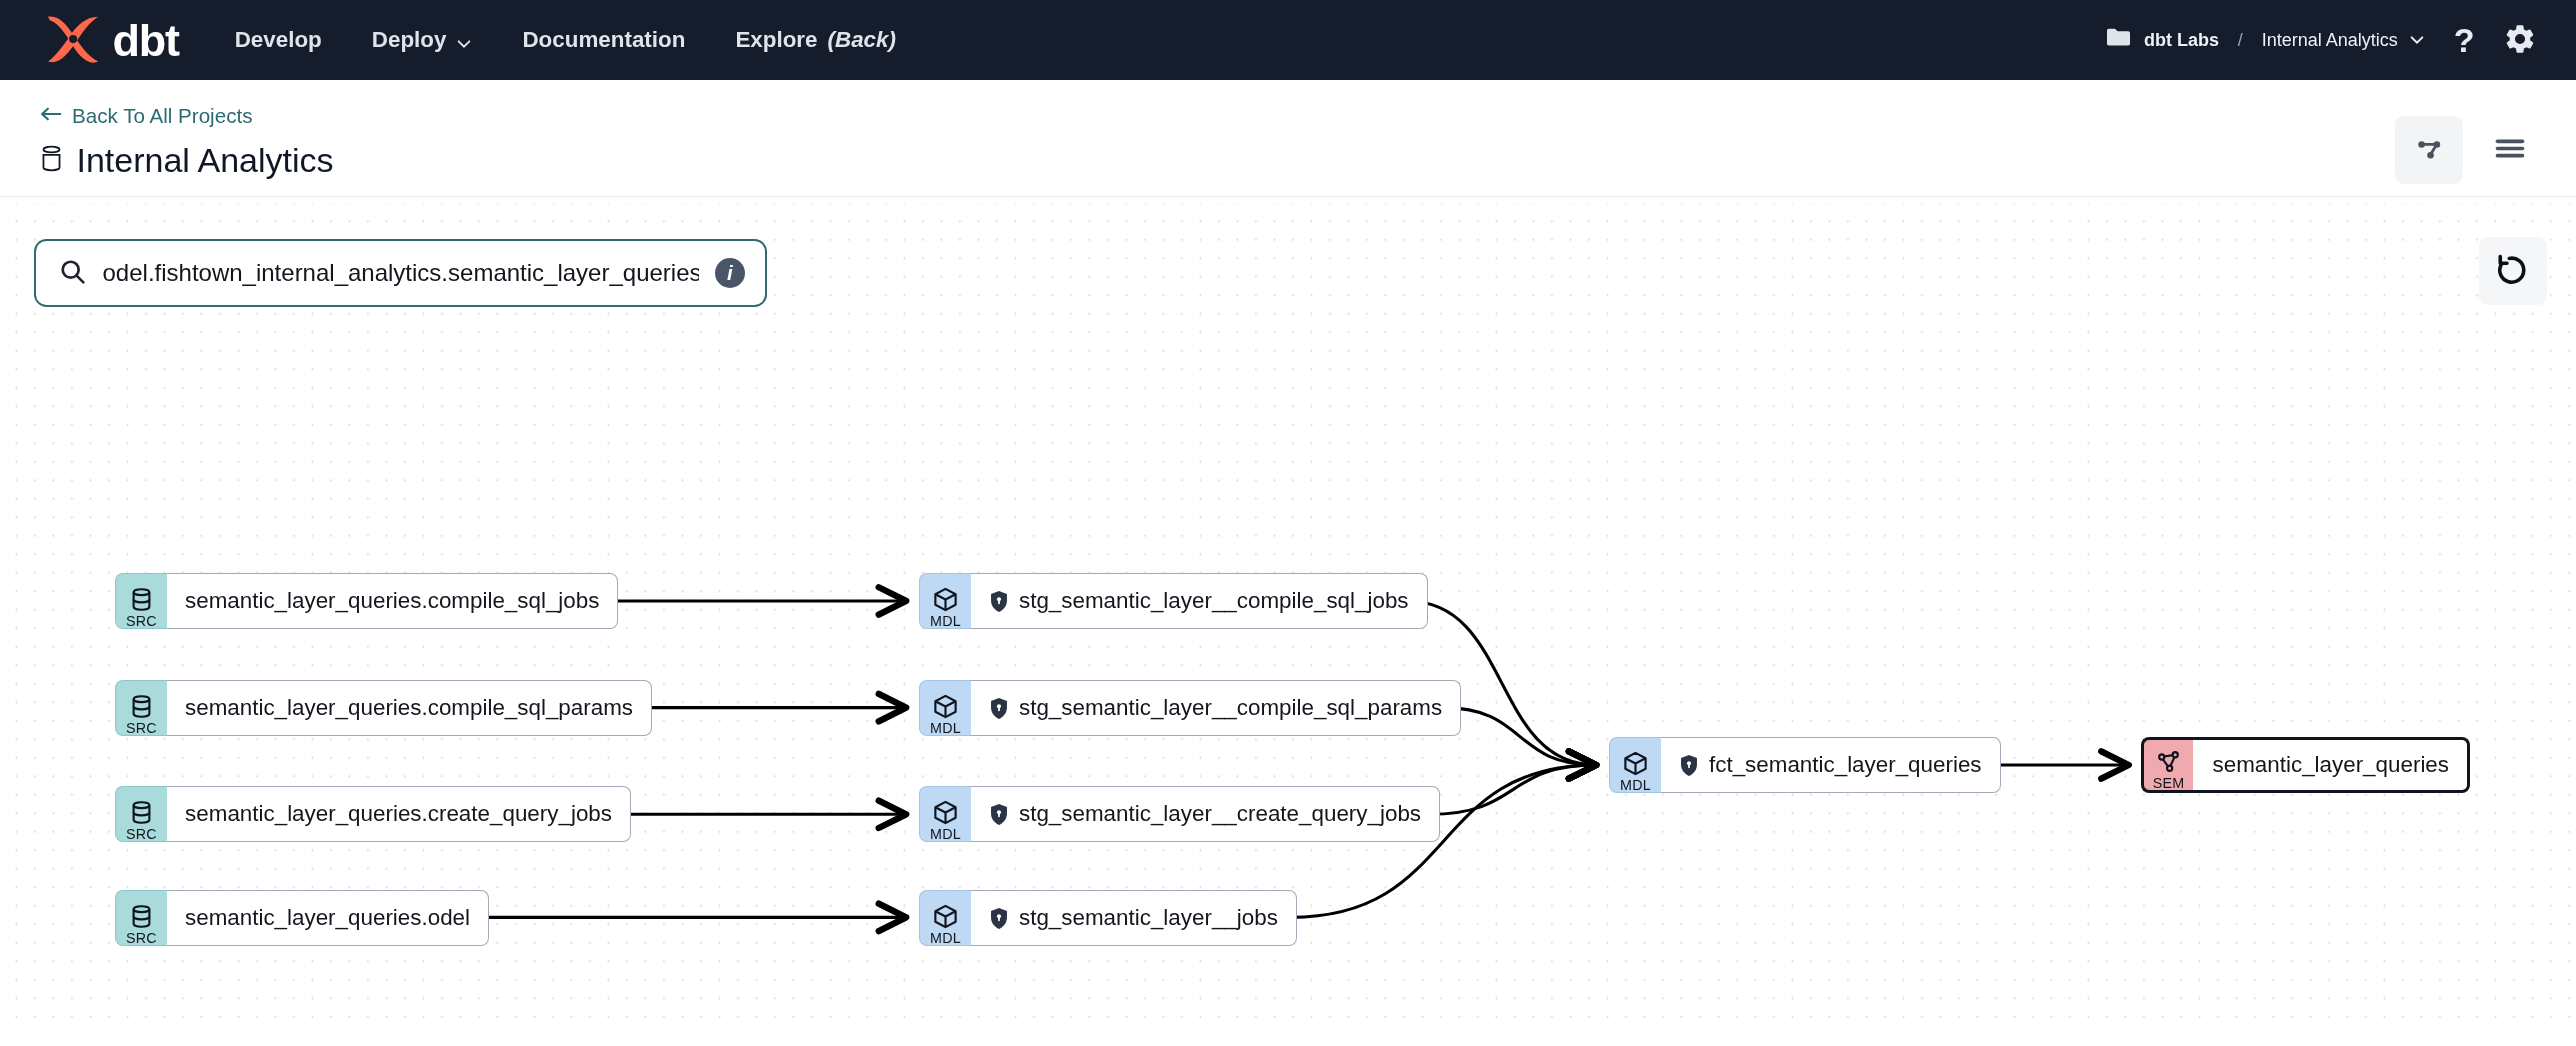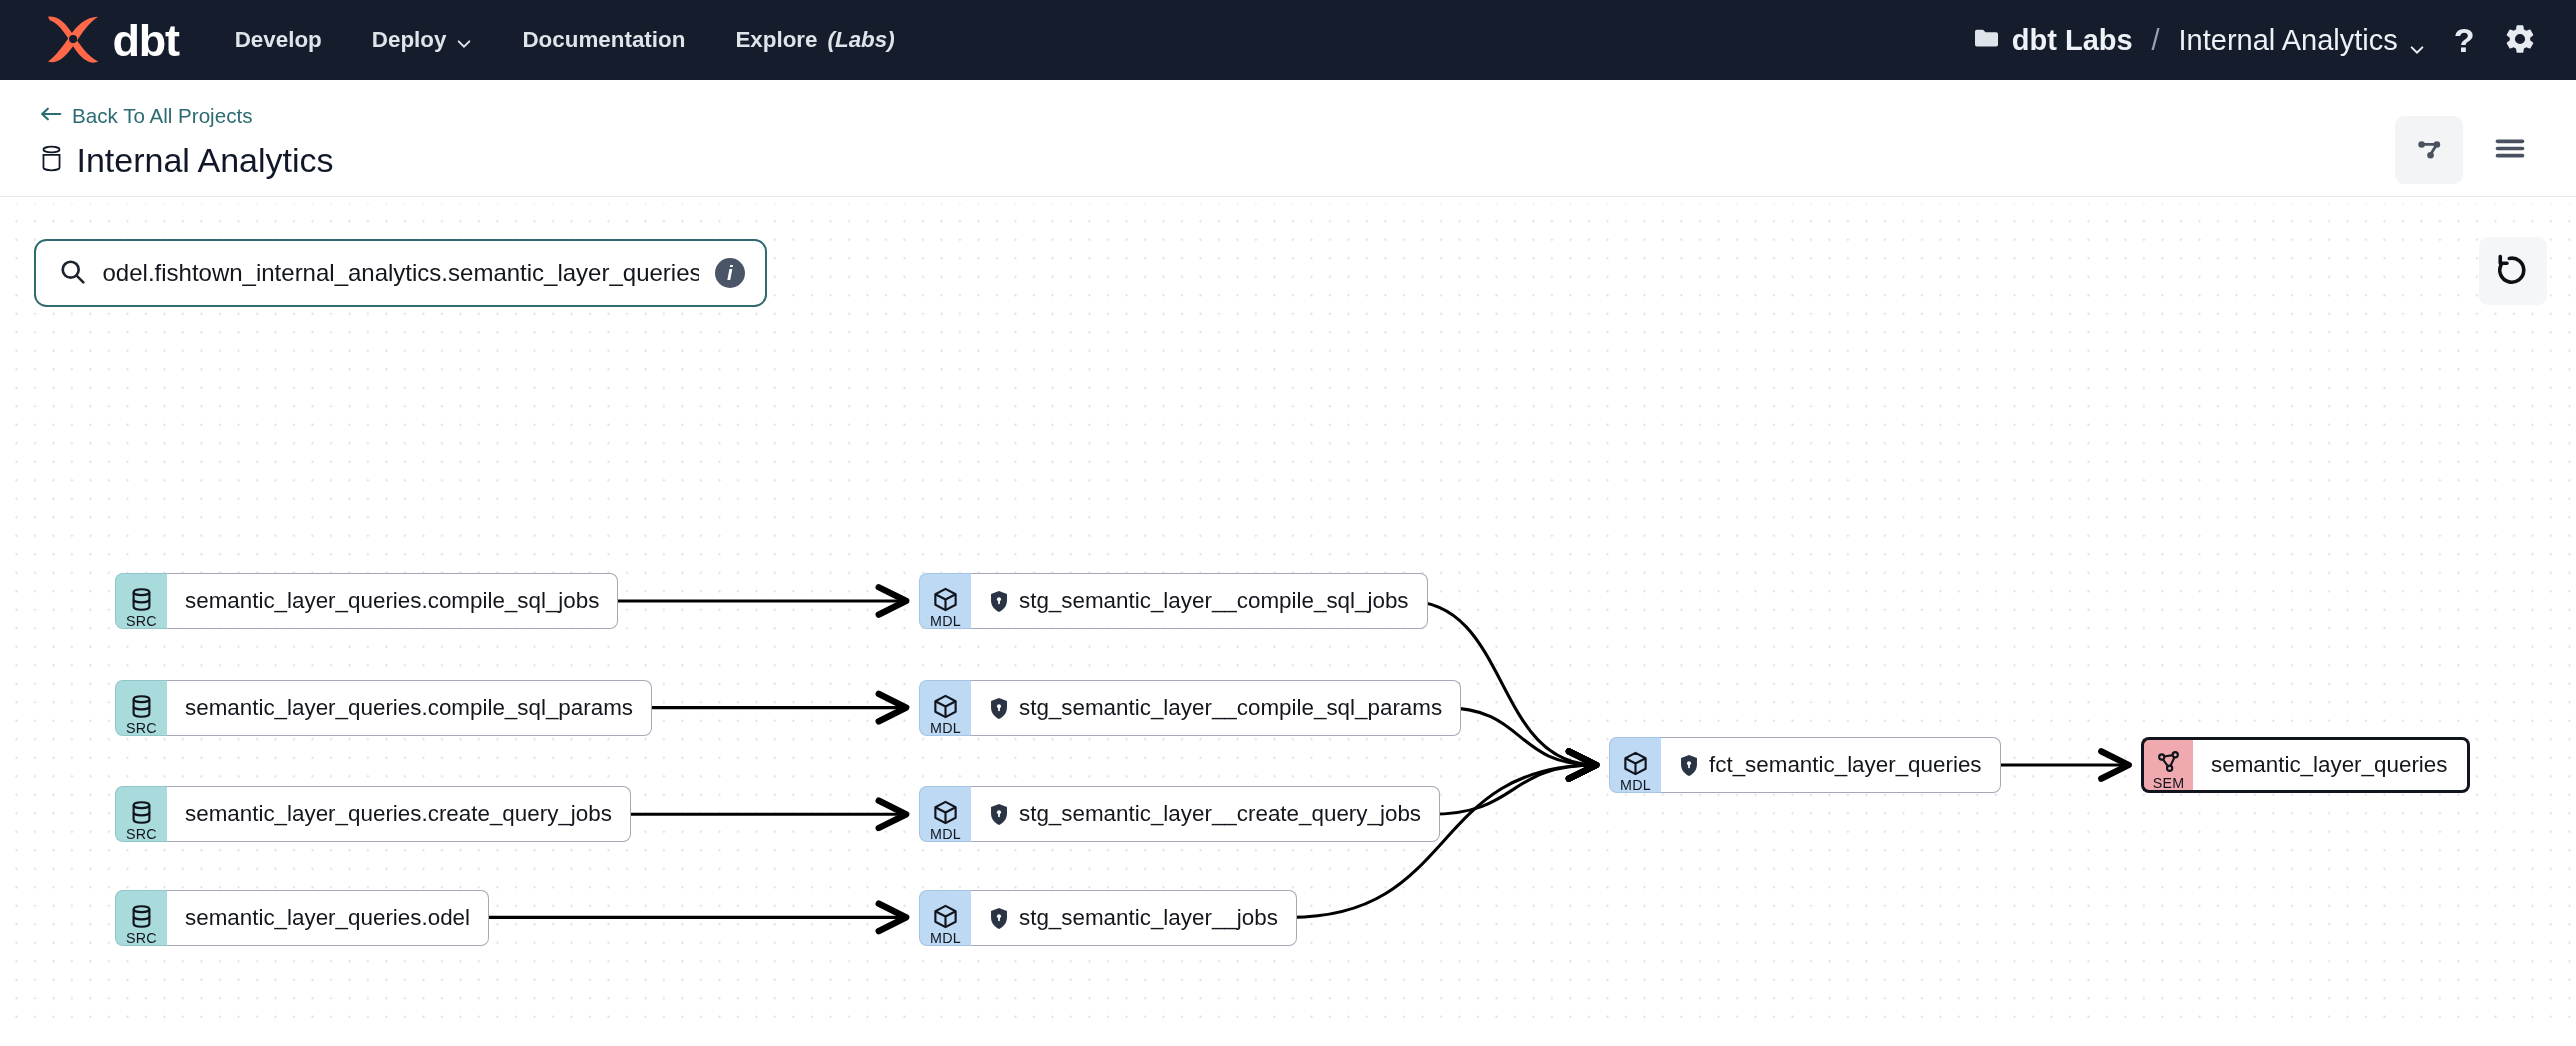--- a/index.html
+++ b/index.html
@@ -30,21 +30,21 @@
     display: flex; align-items: center; gap: 10px;
     cursor: pointer; white-space: nowrap;
   }
   .nav-link .beta { font-style: italic; font-weight: bold; }
   .caret { display: inline-block; width: 16px; height: 16px; }
   .nav-right {
     margin-left: auto; display: flex; align-items: center; gap: 23px;
   }
   .org-crumb {
     display: flex; align-items: center; gap: 11.7px;
-    color: #eef1f5; font-size: 29px; font-weight: bold; white-space: nowrap;
+    color: #eef1f5; font-size: 18px; font-weight: bold; white-space: nowrap;
   }
   .crumb-sep { color: #9aa2b1; font-weight: normal; margin: 0 7.2px; }
   .proj-name { font-weight: normal; color: #eef1f5; }
   .icon-btn-nav {
     color: #e7eaf0; cursor: pointer; display: flex; align-items: center;
   }
   .q-mark { font-size: 34px; font-weight: bold; line-height: 1; padding: 0 5.4px; }
 
   
   .header {
@@ -134,21 +134,21 @@
   .node-badge .abbr {
     font-size: 14.3px; color: #12161d; letter-spacing: 0.2px;
     line-height: 1; margin-top: 0.9px;
   }
   .node-body {
     flex: 1; background: #ffffff;
     border: 1.8px solid #a3a9b6;
     border-left: none;
     border-radius: 0 8px 8px 0;
     display: flex; align-items: center;
-    padding: 0 18px; gap: 10px;
+    padding: 0 18px; gap: 10px; justify-content: flex-end;
   }
   .node-label {
     font-size: 22.4px; color: #13161c; white-space: nowrap;
   }
   .shield { flex: none; line-height: 0; }
   .node.src .node-badge { background: #a9dbdd; border: 1.8px solid #8fc7c9; border-right: none; }
   .node.mdl .node-badge { background: #bdd9f4; border: 1.8px solid #a4c4e3; border-right: none; }
   .node.sem .node-badge { background: #f0a9ae; border: 1.8px solid #dc9197; border-right: none; }
   .node.selected .node-body {
     border: 3.6px solid #10141d; border-left: none;
@@ -180,21 +180,21 @@
         <svg width="16" height="16" viewBox="0 0 18 18">
             <path d="M3 6 L9 12 L15 6" stroke="#dfe3ea" stroke-width="2.2" fill="none" stroke-linecap="round"></path>
           </svg>
       </span>
     </div>
     <div class="nav-link">
       <span>Documentation</span>
     </div>
     <div class="nav-link">
       <span>Explore</span>
-      <span class="beta">(Labs)</span>
+      <span class="beta">(Back)</span>
     </div>
   </div>
 
   <div class="nav-right">
     <div class="org-crumb">
       <span>
         <svg width="27" height="23" viewBox="0 0 30 26">
             <path d="M2 5a2 2 0 012-2h7l3 3h12a2 2 0 012 2v12a2 2 0 01-2 2H4a2 2 0 01-2-2z" fill="#dfe3ea"></path>
           </svg>
       </span>

